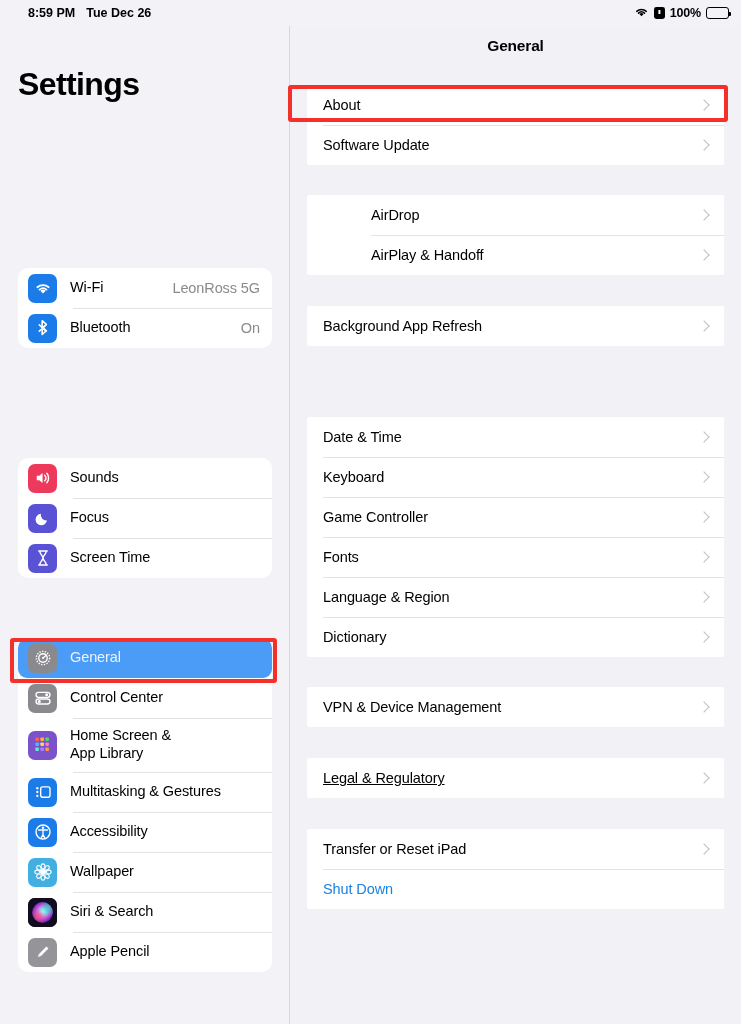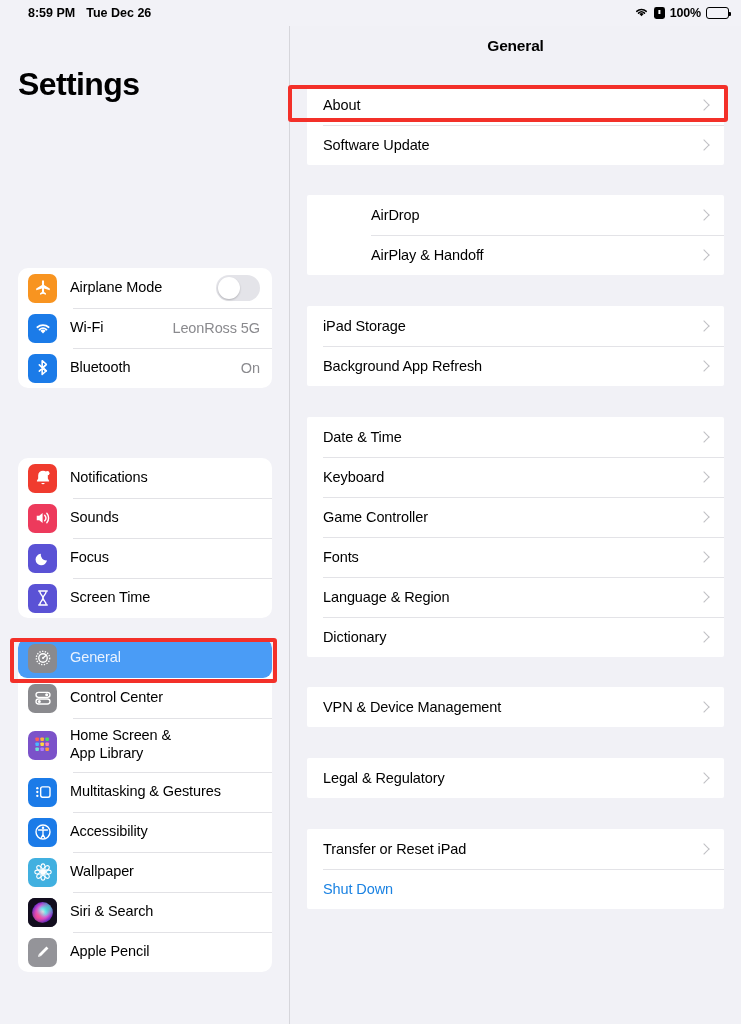--- a/index.html
+++ b/index.html
@@ -158,31 +158,20 @@
         <span class="battery-fill"></span>
       </span>
     </div>
   </div>
 
   <div class="sidebar">
     <div class="settings-title">Settings</div>
     <div id="sidebar-groups">
         <div class="sb-group" style="top: 242px;">
           <div class="sb-row">
-            <span class="sb-icon" style="background: rgb(248, 148, 32);">
-              <svg width="20" height="20" viewBox="0 0 24 24">
-                <path d="M12 2.6c.75 0 1.25.8 1.25 1.9v4l6.9 4v2.1l-6.9-2.1v4.2l2.3 1.7v1.6L12 18.9l-3.55 1.1v-1.6l2.3-1.7v-4.2L3.85 14.6v-2.1l6.9-4v-4c0-1.1.5-1.9 1.25-1.9z" fill="#fff"></path>
-              </svg>
-            </span>
-            <span class="sb-label">Airplane Mode</span>
-            <span class="toggle">
-              <span class="knob"></span>
-            </span>
-          </div>
-          <div class="sb-row">
             <span class="sb-icon" style="background: rgb(27, 123, 232);">
               <svg width="20" height="20" viewBox="0 0 24 24">
                 <path d="M12 18.6l-3.2-3.4a4.6 4.6 0 0 1 6.4 0z" fill="#fff"></path>
                 <path d="M5.2 11.1a10 10 0 0 1 13.6 0" stroke="#fff" stroke-width="2.1" fill="none" stroke-linecap="round"></path>
                 <path d="M7.8 14a6.5 6.5 0 0 1 8.4 0" stroke="#fff" stroke-width="2.1" fill="none" stroke-linecap="round"></path>
               </svg>
             </span>
             <span class="sb-label">Wi-Fi</span>
             <span class="sb-value">LeonRoss 5G</span>
           </div>
@@ -191,30 +180,20 @@
               <svg width="20" height="20" viewBox="0 0 24 24">
                 <path d="M11 3.2l5 4.3-4 3.9 4 3.9-5 4.5V3.2z" fill="none" stroke="#fff" stroke-width="1.9" stroke-linejoin="round"></path>
                 <path d="M7.6 8.2l8 7.6M7.6 15.8l8-7.6" stroke="#fff" stroke-width="1.9" stroke-linecap="round"></path>
               </svg>
             </span>
             <span class="sb-label">Bluetooth</span>
             <span class="sb-value">On</span>
           </div>
         </div>
         <div class="sb-group" style="top: 432px;">
-          <div class="sb-row">
-            <span class="sb-icon" style="background: rgb(240, 59, 46);">
-              <svg width="20" height="20" viewBox="0 0 24 24">
-                <path d="M12 3.2a5.8 5.8 0 0 0-5.8 5.8v3.6l-1.5 2.6a.7.7 0 0 0 .6 1.1h13.4a.7.7 0 0 0 .6-1.1l-1.5-2.6V9A5.8 5.8 0 0 0 12 3.2z" fill="#fff"></path>
-                <path d="M9.9 18.1a2.2 2.2 0 0 0 4.2 0z" fill="#fff"></path>
-                <circle cx="17.2" cy="6.2" r="2.6" fill="#fff"></circle>
-              </svg>
-            </span>
-            <span class="sb-label">Notifications</span>
-          </div>
           <div class="sb-row">
             <span class="sb-icon" style="background: rgb(237, 58, 92);">
               <svg width="20" height="20" viewBox="0 0 24 24">
                 <path d="M4.5 9.4h3l4-3.4v12l-4-3.4h-3z" fill="#fff"></path>
                 <path d="M14 8.6a5 5 0 0 1 0 6.8M16.6 6.4a8.5 8.5 0 0 1 0 11.2" stroke="#fff" stroke-width="1.7" fill="none" stroke-linecap="round"></path>
               </svg>
             </span>
             <span class="sb-label">Sounds</span>
           </div>
           <div class="sb-row">
@@ -373,24 +352,20 @@
             <span class="d-label">AirDrop</span>
             <span class="chev"></span>
           </div>
           <div class="d-row">
             <span class="d-label">AirPlay &amp; Handoff</span>
             <span class="chev"></span>
           </div>
         </div>
         <div class="d-group" style="top: 280px;">
           <div class="d-row">
-            <span class="d-label">iPad Storage</span>
-            <span class="chev"></span>
-          </div>
-          <div class="d-row">
             <span class="d-label">Background App Refresh</span>
             <span class="chev"></span>
           </div>
         </div>
         <div class="d-group" style="top: 391px;">
           <div class="d-row">
             <span class="d-label">Date &amp; Time</span>
             <span class="chev"></span>
           </div>
           <div class="d-row">
@@ -413,21 +388,21 @@
             <span class="d-label">Dictionary</span>
             <span class="chev"></span>
           </div>
         </div>
         <div class="d-group" style="top: 661px;">
           <div class="d-row">
             <span class="d-label">VPN &amp; Device Management</span>
             <span class="chev"></span>
           </div>
         </div>
-        <div class="d-group" style="top: 732px;">
+        <div class="d-group" style="top: 732px; text-decoration: underline;">
           <div class="d-row">
             <span class="d-label">Legal &amp; Regulatory</span>
             <span class="chev"></span>
           </div>
         </div>
         <div class="d-group" style="top: 803px;">
           <div class="d-row">
             <span class="d-label">Transfer or Reset iPad</span>
             <span class="chev"></span>
           </div>

